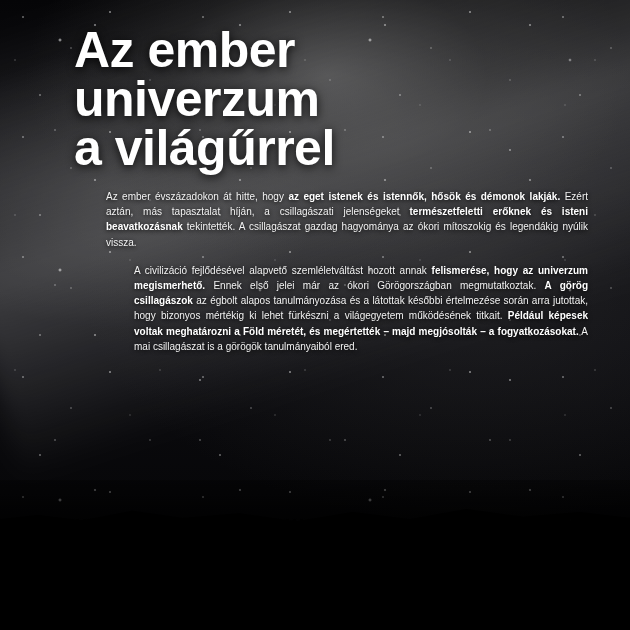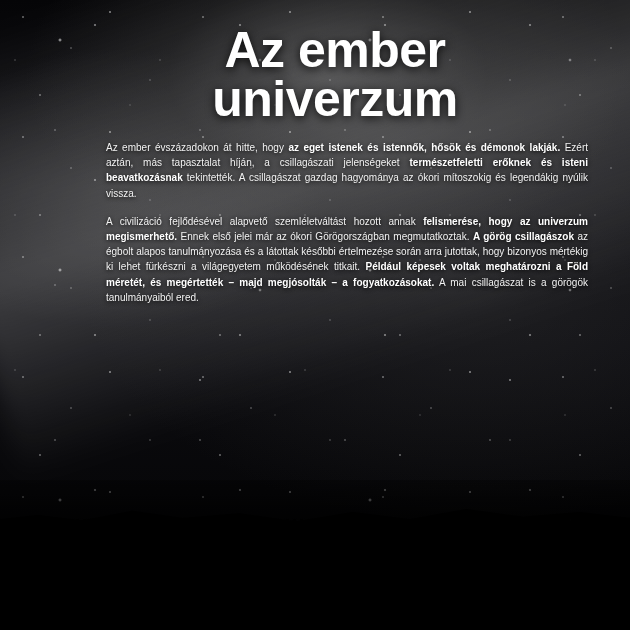--- a/index.html
+++ b/index.html
@@ -115,42 +115,42 @@
   }
 
   .content {
     position: relative;
     z-index: 5;
     padding: 26px 34px 0 34px;
     box-sizing: border-box;
   }
 
   .title {
-    text-align: center;
+    text-align: left;
     color: #ffffff;
     font-weight: 700;
     font-size: 50px;
     line-height: 0.98;
     letter-spacing: -0.5px;
     text-shadow: 0 2px 10px rgba(0,0,0,0.85);
     margin: 0 0 16px 0;
     padding-left: 40px;
   }
   .title .line { display: block; }
 
   .body {
     color: #f2f2f2;
     font-size: 10px;
     line-height: 1.52;
     text-align: justify;
     text-shadow: 0 1px 4px rgba(0,0,0,0.9);
     padding: 0 8px 0 72px;
   }
   .body p { margin: 0 0 13px 0; }
-  .body p:last-child { margin-bottom: 0; }
+  .body p:last-child { margin-bottom: 0; margin-left: 28px; }
   .body b { font-weight: 700; color: #ffffff; }
 </style>
 </head>
 <body>
 
 <div class="page">
 
   <div class="haze"></div>
   <div class="stars s1"></div>
   <div class="stars s2"></div>
@@ -158,20 +158,21 @@
 
   <div class="horizon"></div>
   <div class="ridge"></div>
   <div class="grass"></div>
 
   <div class="content">
 
     <h1 class="title">
       <span class="line">Az ember</span>
       <span class="line">univerzum</span>
+      <span class="line">a világűrrel</span>
     </h1>
 
     <div class="body">
       <p><span>Az ember évszázadokon át hitte, hogy </span><b>az eget istenek és istennők, hősök és démonok lakják.</b><span> Ezért aztán, más tapasztalat híján, a csillagászati jelenségeket </span><b>természetfeletti erőknek és isteni beavatkozásnak</b><span> tekintették. A csillagászat gazdag hagyománya az ókori mítoszokig és legendákig nyúlik vissza.</span></p>
       <p><span>A civilizáció fejlődésével alapvető szemléletváltást hozott annak </span><b>felismerése, hogy az univerzum megismerhető.</b><span> Ennek első jelei már az ókori Görögországban megmutatkoztak. </span><b>A görög csillagászok</b><span> az égbolt alapos tanulmányozása és a látottak későbbi értelmezése során arra jutottak, hogy bizonyos mértékig ki lehet fürkészni a világegyetem működésének titkait. </span><b>Például képesek voltak meghatározni a Föld méretét, és megértették – majd megjósolták – a fogyatkozásokat.</b><span> A mai csillagászat is a görögök tanulmányaiból ered.</span></p>
     </div>
 
   </div>
 </div>
 

